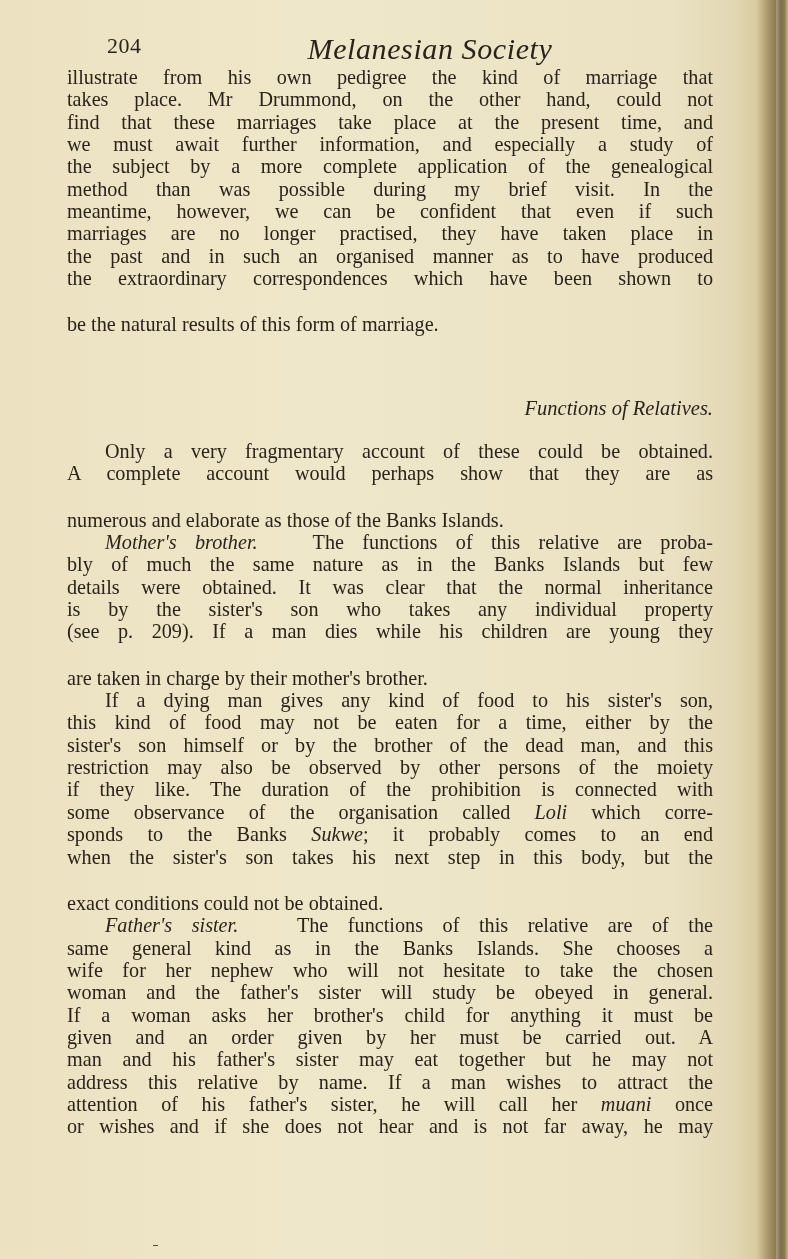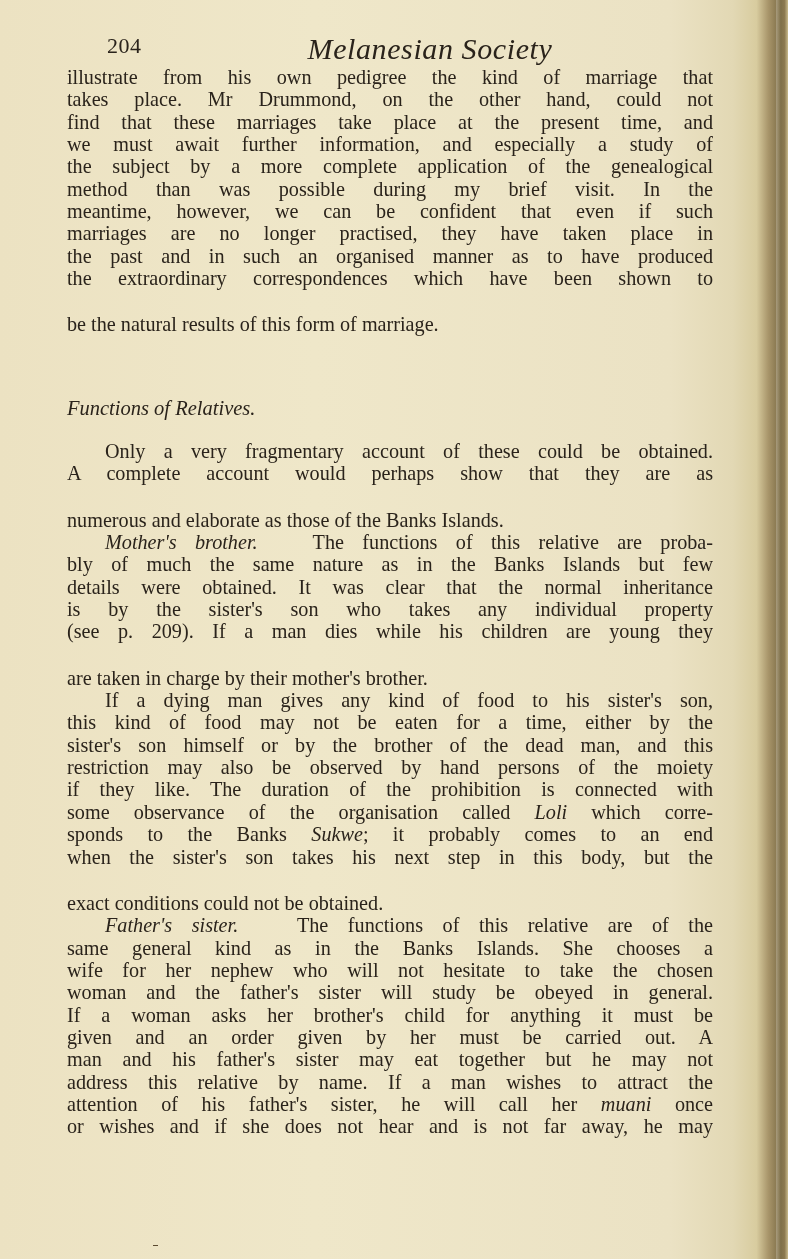--- a/index.html
+++ b/index.html
@@ -65,21 +65,21 @@
   }
   .line.indent {
     padding-left: 38px;
   }
   .block1 { top: 66px; }
   .section-heading {
     position: absolute;
     top: 397px;
     left: 67px;
     width: 646px;
-    text-align: left;
+    text-align: right;
     font-style: italic;
     font-size: 20.5px;
   }
   .block2 { top: 440px; }
   em { }
   .stray-mark {
     position: absolute;
     left: 153px;
     top: 1245px;
     width: 5px;
@@ -130,21 +130,21 @@
     <span class="line indent"><em>Mother's brother.</em>&nbsp;&nbsp;&nbsp;<span>The functions of this relative are proba-</span></span>
     <span class="line">bly of much the same nature as in the Banks Islands but few</span>
     <span class="line">details were obtained.  It was clear that the normal inheritance</span>
     <span class="line">is by the sister's son who takes any individual property</span>
     <span class="line">(see p. 209).  If a man dies while his children are young they</span>
     <span class="line last">are taken in charge by their mother's brother.</span>
 
     <span class="line indent">If a dying man gives any kind of food to his sister's son,</span>
     <span class="line">this kind of food may not be eaten for a time, either by the</span>
     <span class="line">sister's son himself or by the brother of the dead man, and this</span>
-    <span class="line">restriction may also be observed by hand persons of the moiety</span>
+    <span class="line">restriction may also be observed by other persons of the moiety</span>
     <span class="line">if they like.  The duration of the prohibition is connected with</span>
     <span class="line"><span>some observance of the organisation called </span><em>Loli</em><span> which corre-</span></span>
     <span class="line"><span>sponds to the Banks </span><em>Sukwe</em><span>; it probably comes to an end</span></span>
     <span class="line">when the sister's son takes his next step in this body, but the</span>
     <span class="line last">exact conditions could not be obtained.</span>
 
     <span class="line indent"><em>Father's sister.</em>&nbsp;&nbsp;&nbsp;<span>The functions of this relative are of the</span></span>
     <span class="line">same general kind as in the Banks Islands.  She chooses a</span>
     <span class="line">wife for her nephew who will not hesitate to take the chosen</span>
     <span class="line">woman and the father's sister will study be obeyed in general.</span>

